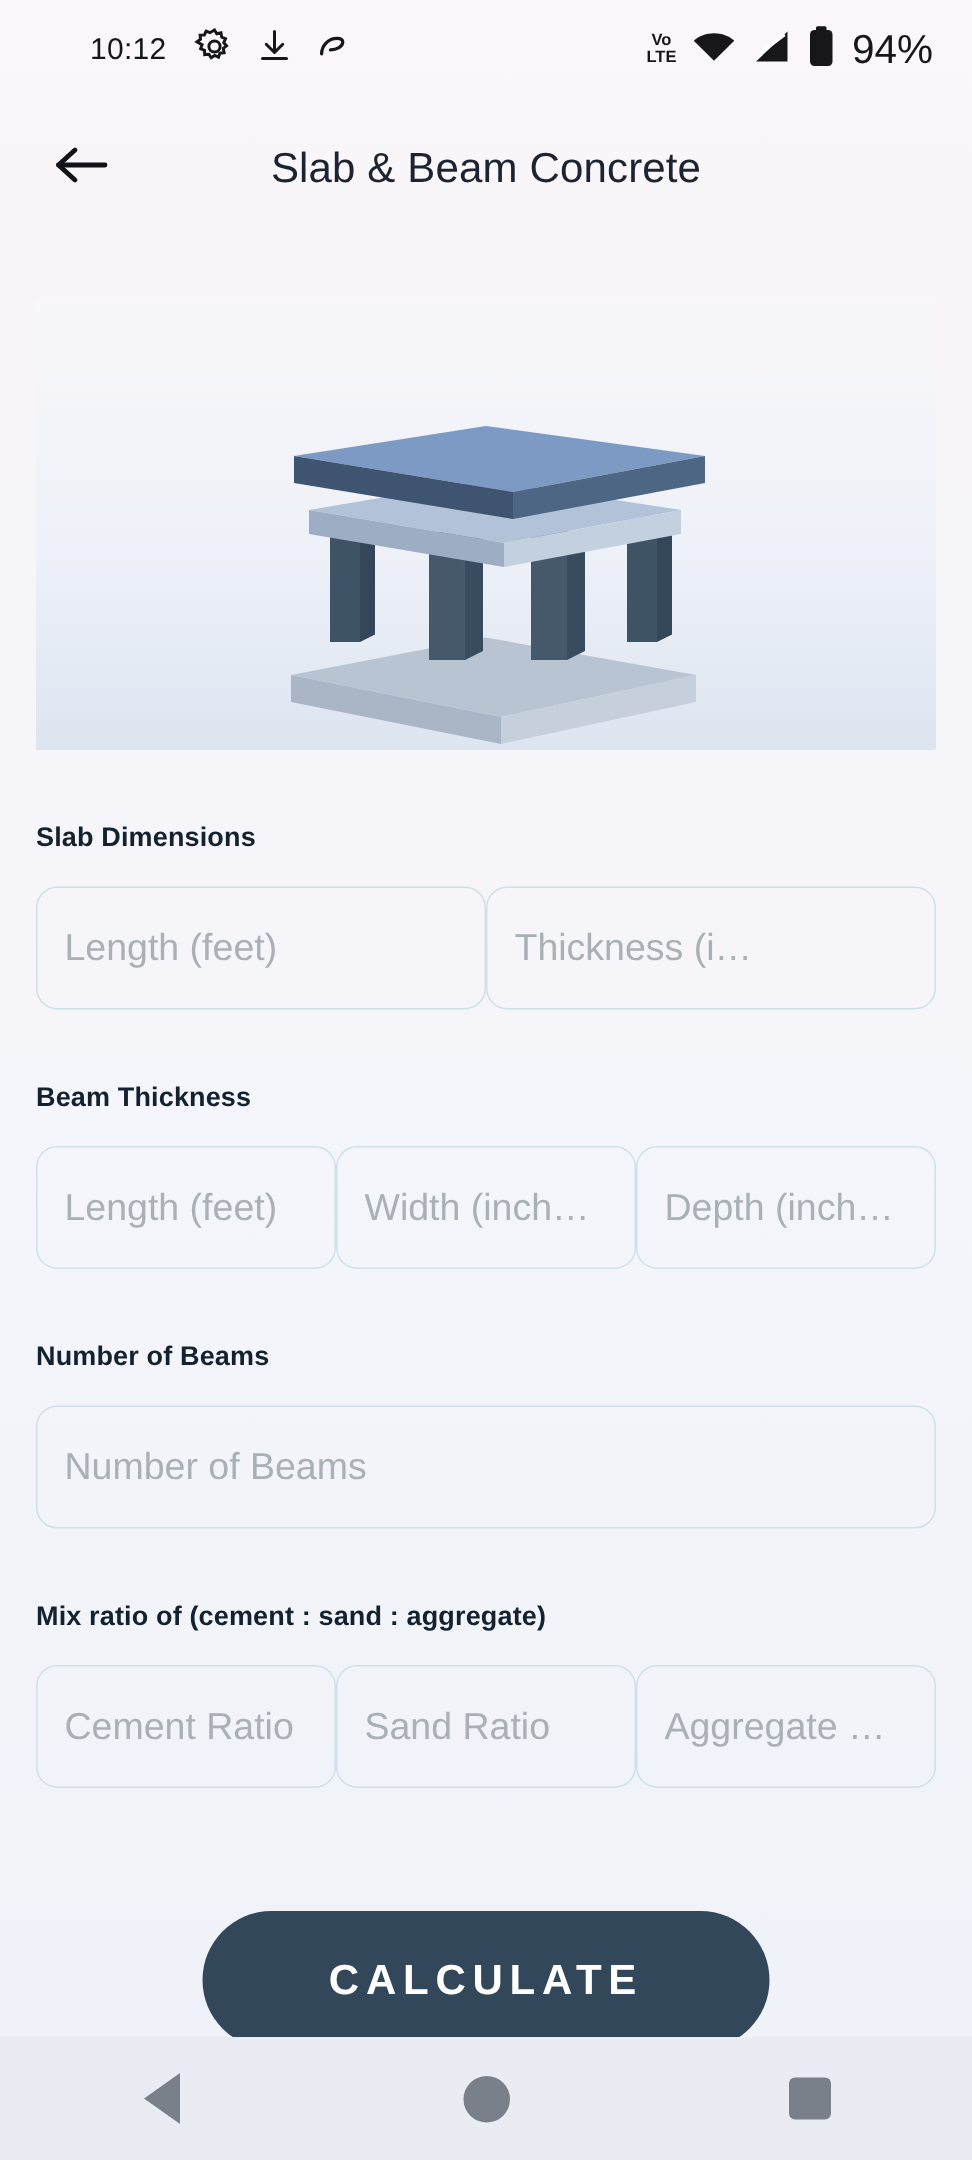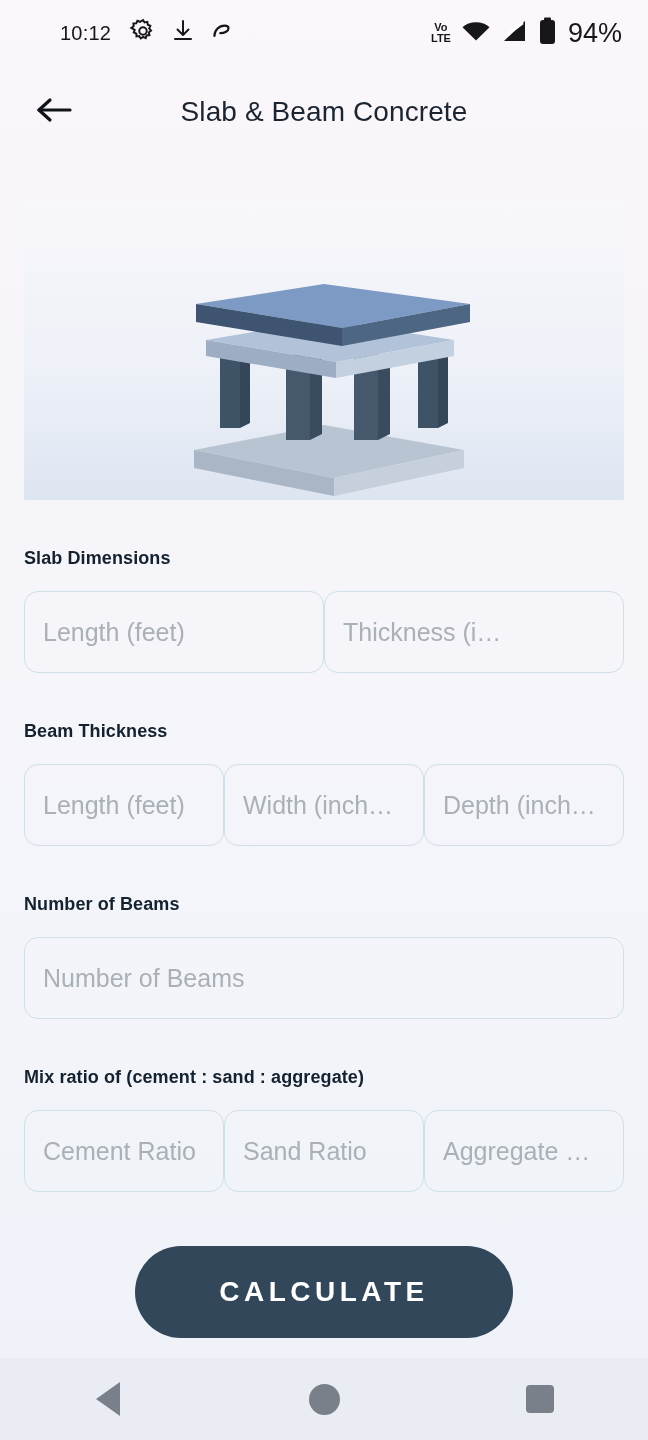--- a/index.html
+++ b/index.html
@@ -143,20 +143,21 @@
     background: #33475b;
     color: #ffffff;
     font-size: 28px;
     font-weight: 700;
     letter-spacing: 4.5px;
     display: flex;
     align-items: center;
     justify-content: center;
     border: none;
     font-family: "Liberation Sans", sans-serif;
+    margin-top: 28px;
   }
 
   
   .navbar {
     position: absolute;
     left: 0; right: 0; bottom: 0;
     height: 82px;
     background: #e9ecf3;
     display: flex;
     align-items: center;

